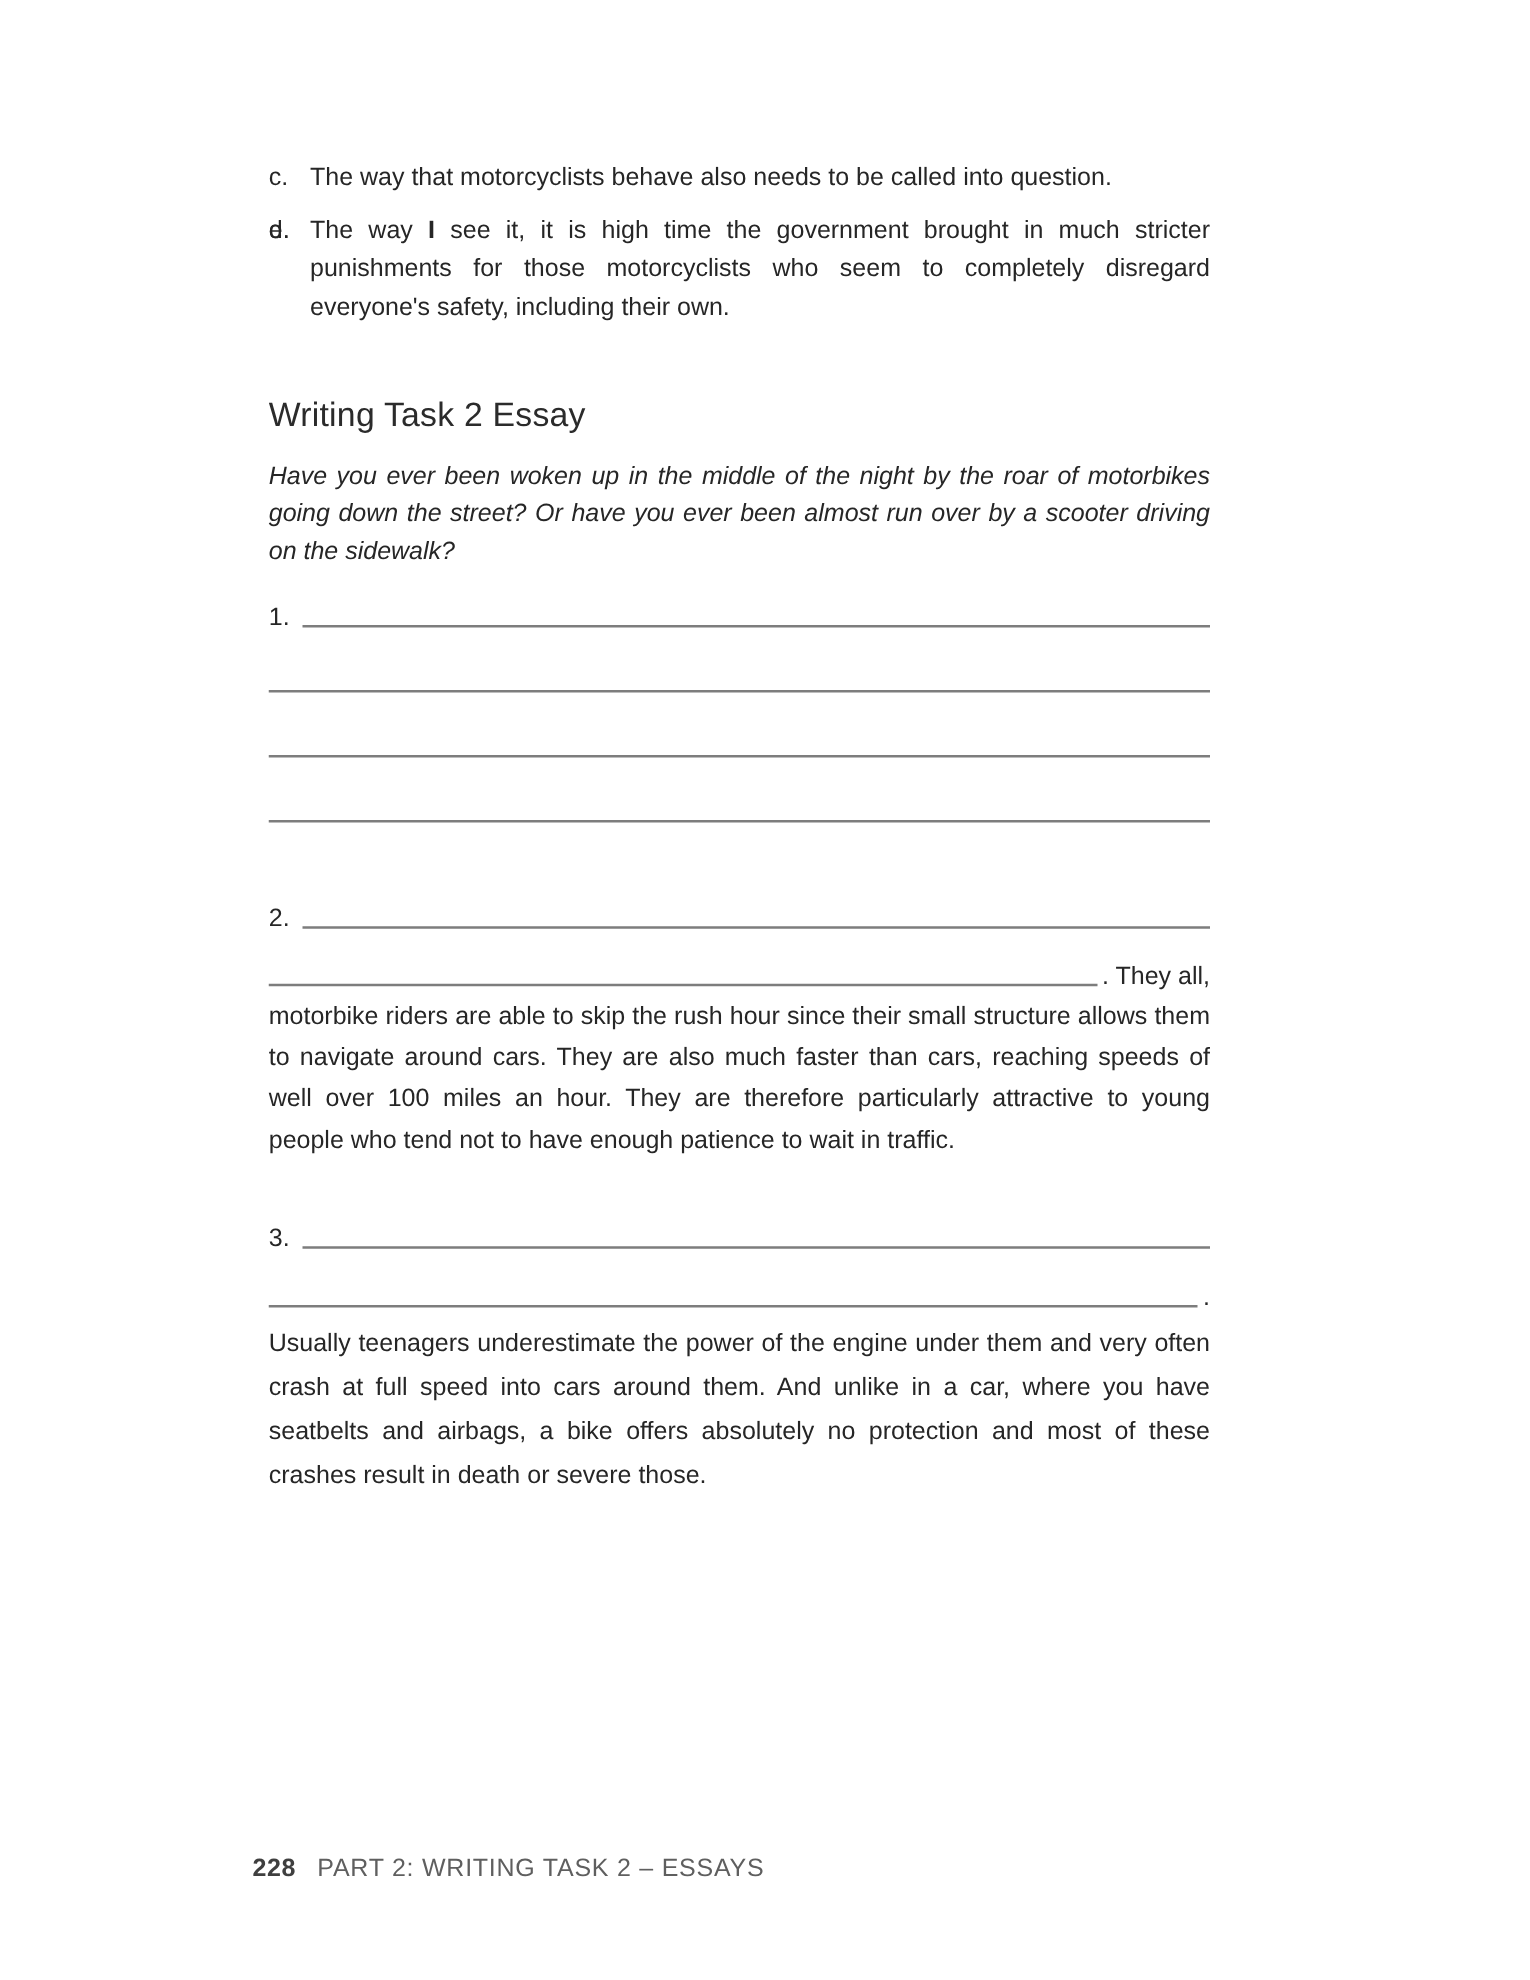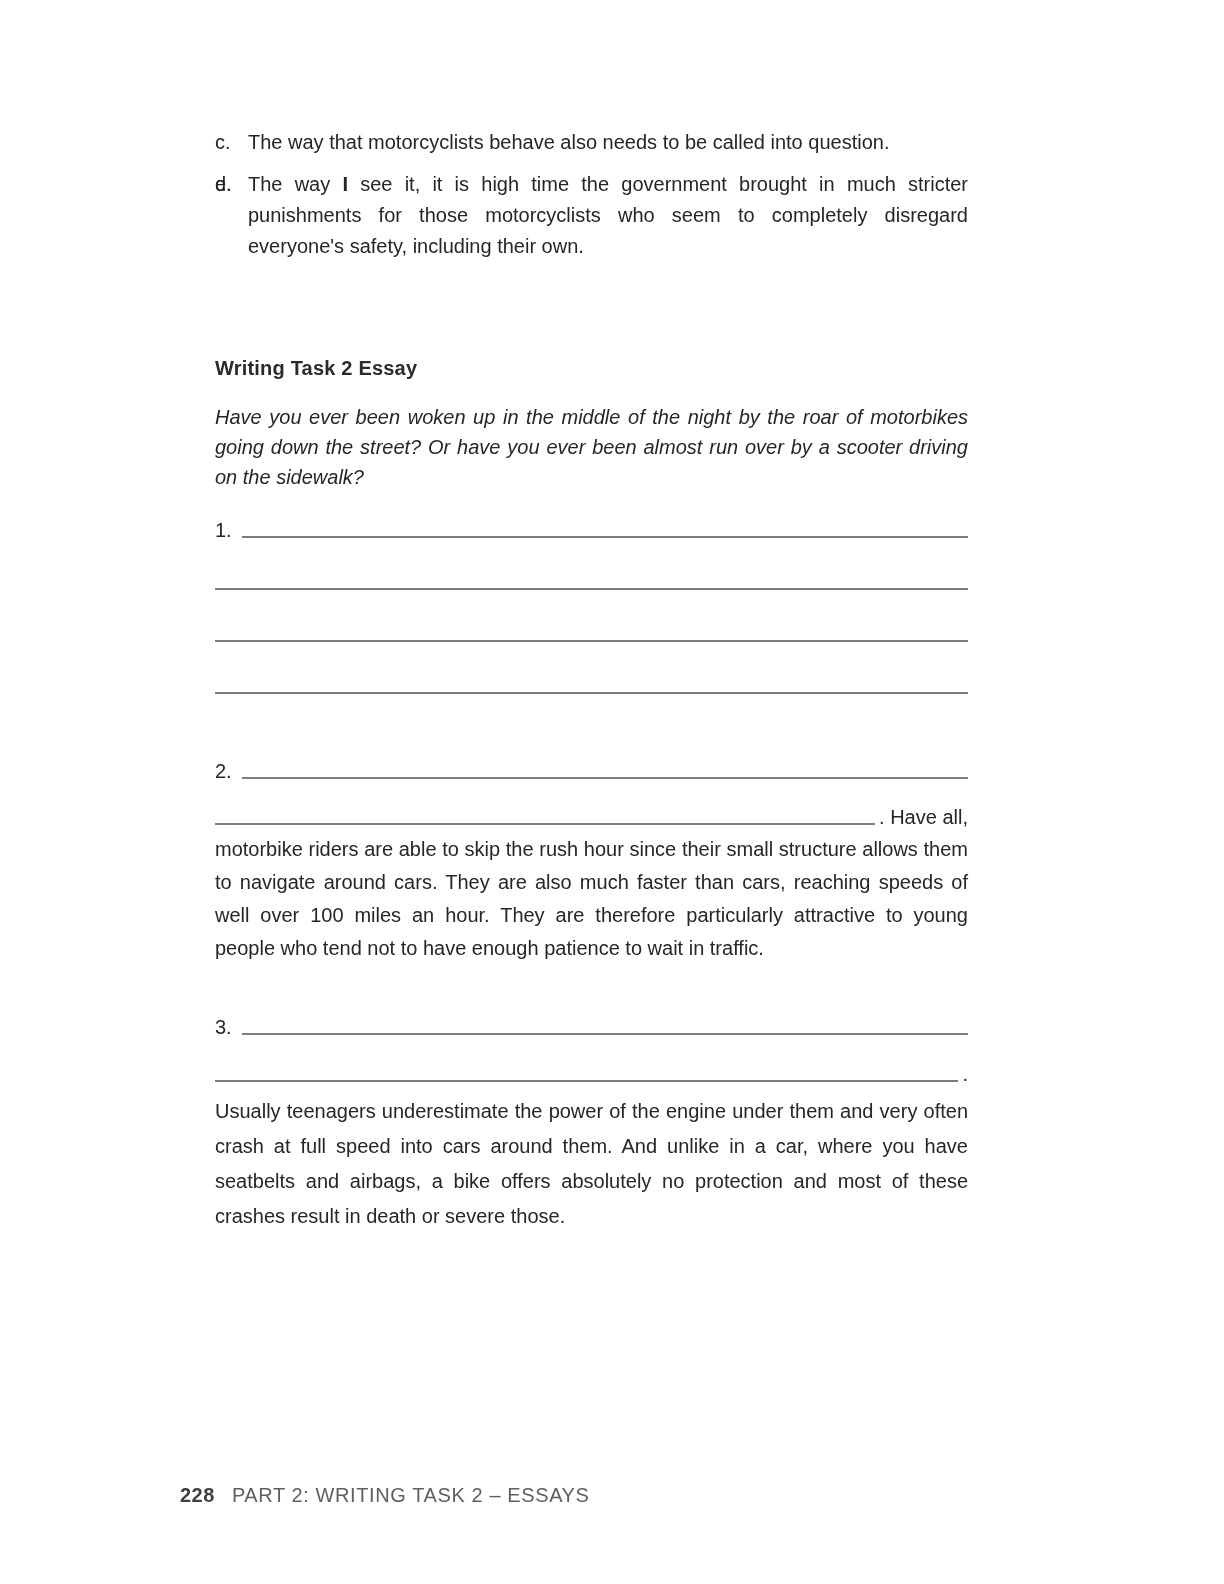--- a/index.html
+++ b/index.html
@@ -23,23 +23,23 @@
     position:relative;
     padding-left:33px;
     line-height:31px;
     text-align:justify;
     margin-bottom:11px;
   }
   .option .opt-label{position:absolute;left:0;top:0;}
   .option b{font-weight:bold;}
   
   .task-heading{
-    margin-top:92px;
-    font-size:20px;
-    font-weight:bold;
+    margin-top:56px;
+    font-size:27px;
+    font-weight:normal;
     line-height:28px;
     color:#2b2b2b;
     letter-spacing:0.2px;
   }
   
   .intro{
     line-height:30px;
     text-align:justify;
     font-style:italic;
   }
@@ -80,21 +80,21 @@
   .row-sec3{margin-top:44px;}
   .row-sec3b{margin-top:21px;}
   .para-sec3{
     margin:12px 0 0 0;
     line-height:35px;
     text-align:justify;
   }
   
   .footer{
     position:absolute;
-    left:180px;top:1484px;
+    left:202px;top:1484px;
     display:flex;
     align-items:flex-end;
   }
   .page-num{
     font-size:20px;
     font-weight:bold;
     color:#3f3f3f;
     letter-spacing:0.5px;
   }
   .footer-label{
@@ -138,21 +138,21 @@
       <div class="blank-line"></div>
     </div>
 
     <div>
       <div class="ans-row row-sec2">
         <span class="ans-num">2.</span>
         <span class="line-fill"></span>
       </div>
       <div class="ans-row row-sec2b">
         <span class="line-fill"></span>
-        <span class="trail-text">. Have all,</span>
+        <span class="trail-text">. They all,</span>
       </div>
       <p class="para-sec2">motorbike riders are able to skip the rush hour since their small structure allows them to navigate around cars. They are also much faster than cars, reaching speeds of well over 100 miles an hour. They are therefore particularly attractive to young people who tend not to have enough patience to wait in traffic.</p>
     </div>
 
     <div>
       <div class="ans-row row-sec3">
         <span class="ans-num">3.</span>
         <span class="line-fill"></span>
       </div>
       <div class="ans-row row-sec3b">

